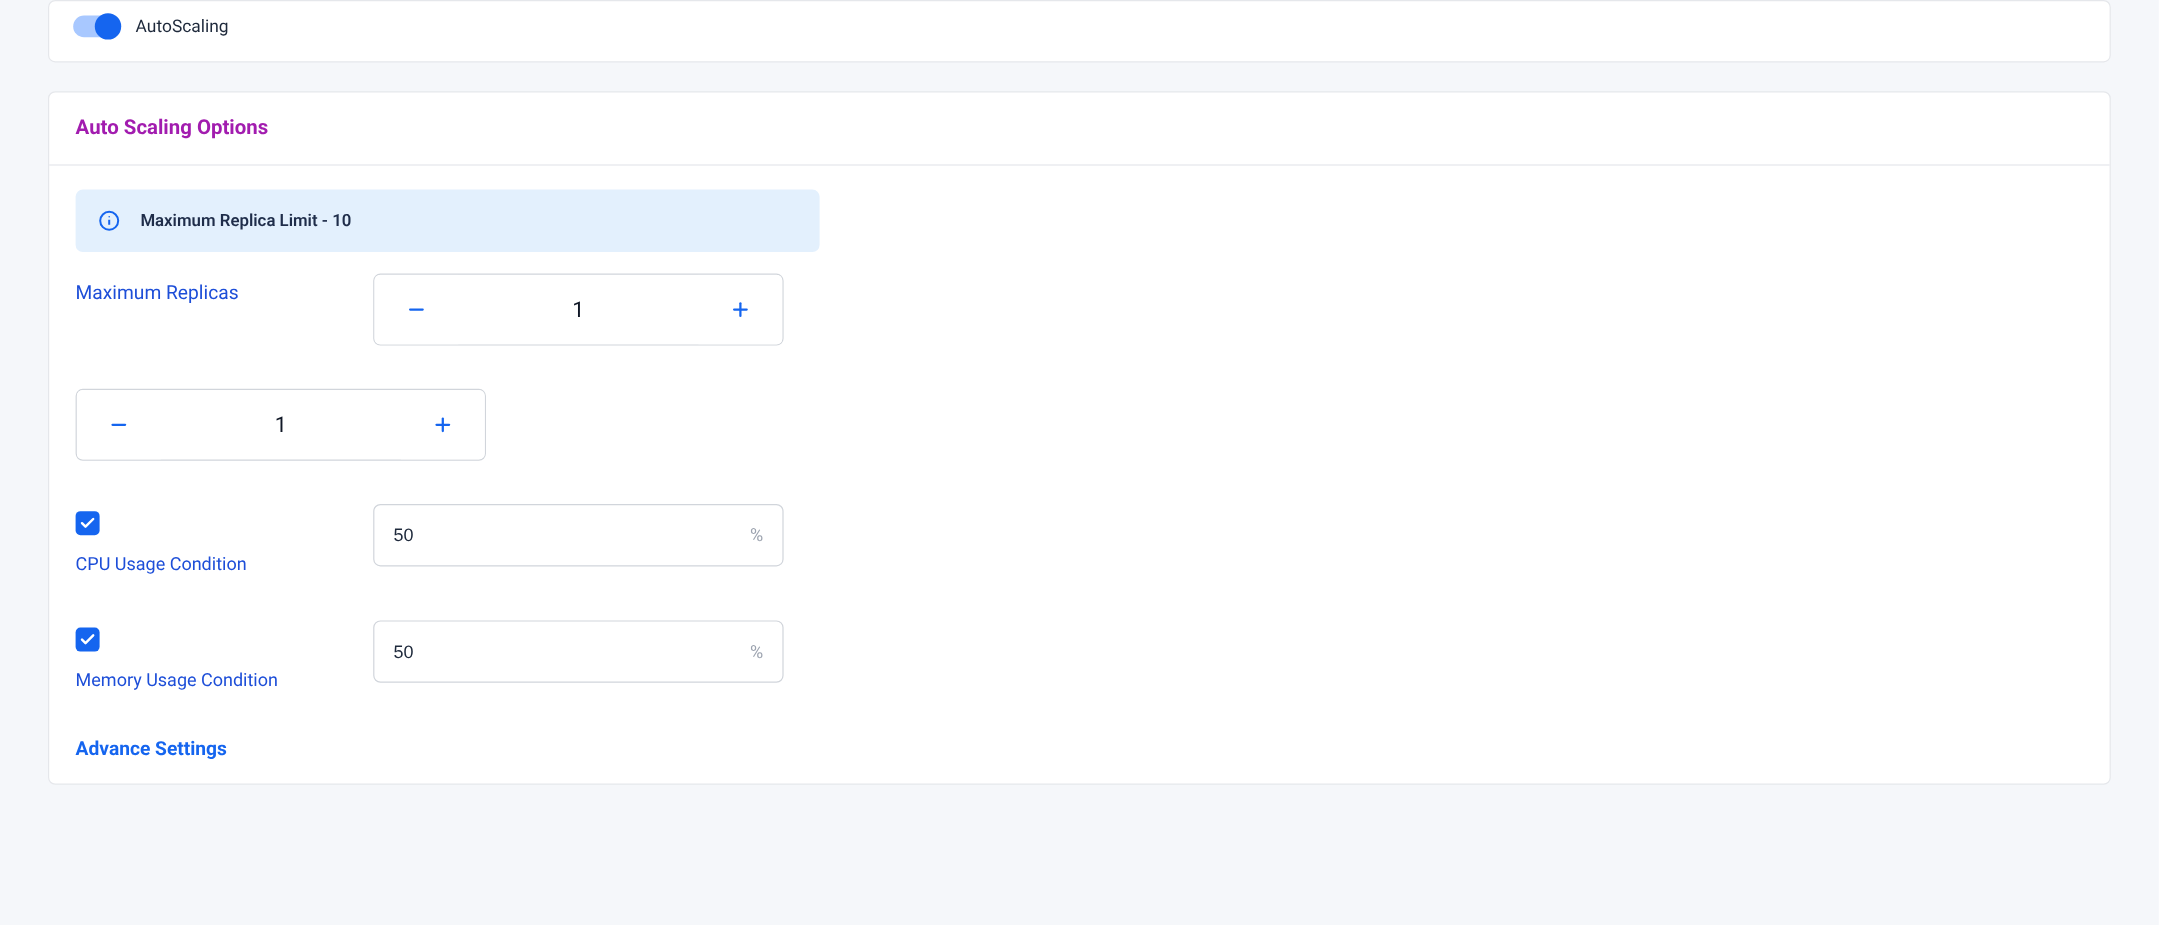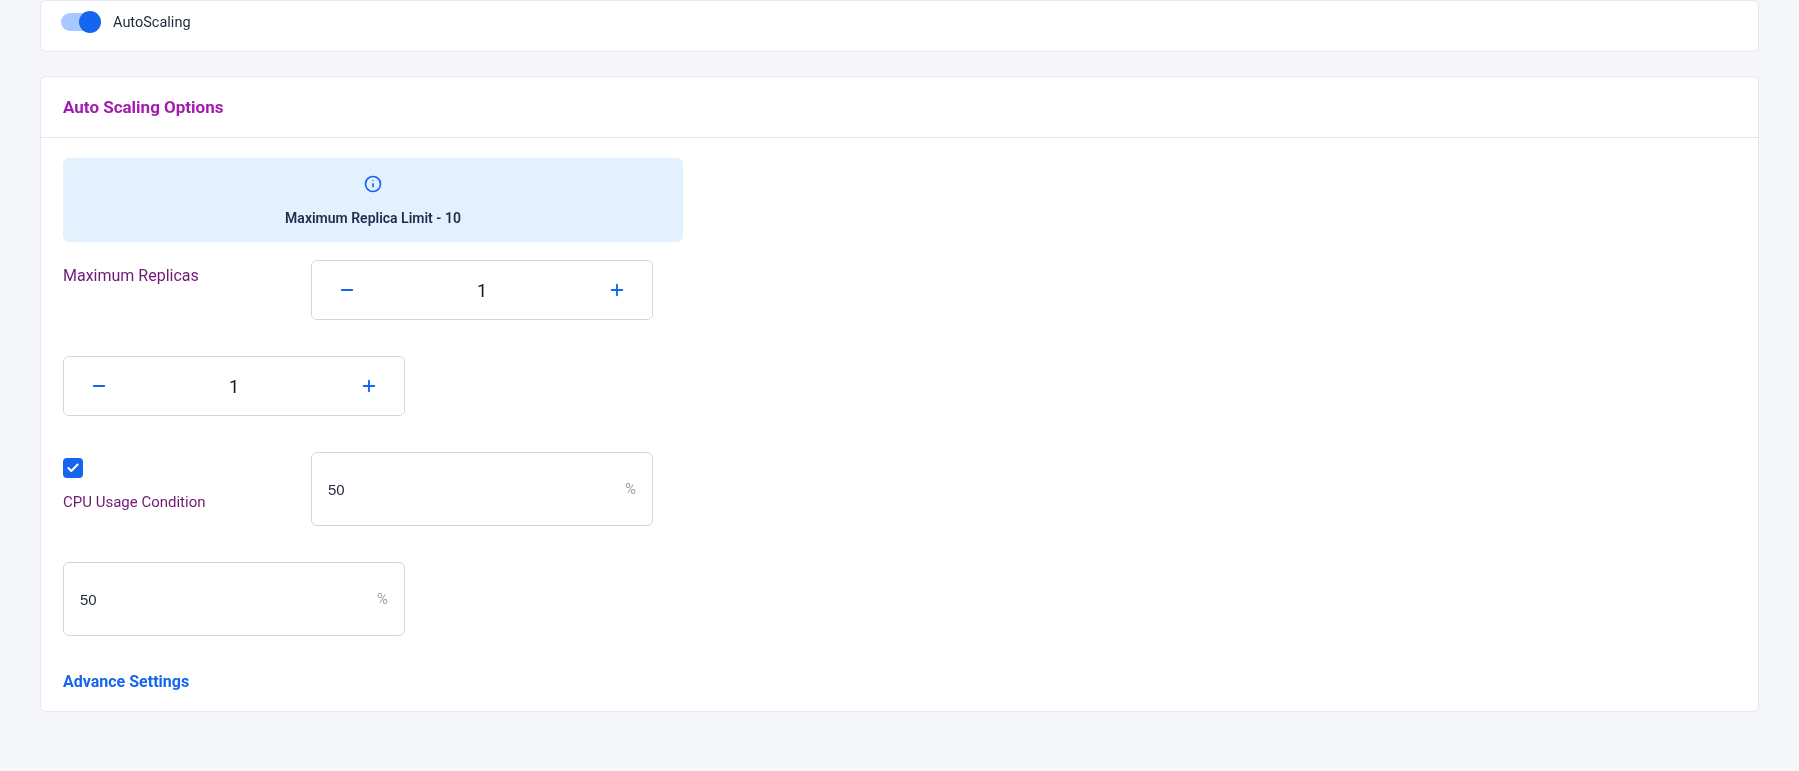--- a/index.html
+++ b/index.html
@@ -76,21 +76,20 @@
     .info-banner {
       background: #e3f0fd;
       border-radius: 6px;
       padding: 16px 18px;
       display: flex;
       align-items: center;
       gap: 16px;
       width: 620px;
       max-width: 100%;
       margin-bottom: 18px;
-      flex-direction: column;
     }
 
     .info-banner .banner-text {
       font-size: 14px;
       font-weight: 600;
       color: #1f2d4a;
     }
 
     .info-icon-svg {
       width: 20px;
@@ -111,21 +110,21 @@
     .form-label-col {
       width: 248px;
       display: flex;
       align-items: center;
       gap: 14px;
       padding-top: 6px;
     }
 
     .form-label {
       font-size: 16px;
-      color: #701a75;
+      color: #1d4ed8;
     }
 
     .checkbox-label-wrap {
       display: flex;
       align-items: flex-start;
       gap: 14px;
       flex-direction: column;
     }
 
     .checkbox-label-wrap .form-label {
@@ -173,21 +172,21 @@
       flex: 1;
       text-align: center;
       font-size: 18px;
       color: #111827;
     }
 
     .text-input-wrap {
       position: relative;
       border: 1px solid #d1d5db;
       border-radius: 6px;
-      height: 74px;
+      height: 52px;
       display: flex;
       align-items: center;
       padding: 0 16px;
     }
 
     .text-input {
       border: none;
       outline: none;
       font-size: 15px;
       color: #1e293b;
@@ -298,20 +297,28 @@
       <div class="form-control-col">
         <div class="text-input-wrap">
           <input class="text-input" type="text" value="50" style="">
           <span class="suffix">%</span>
         </div>
       </div>
     </div>
 
     
     <div class="form-row last">
+      <div class="form-label-col checkbox-label-wrap">
+        <div class="checkbox">
+          <svg width="14" height="14" viewBox="0 0 24 24" fill="none" stroke="#ffffff" stroke-width="3.5" stroke-linecap="round" stroke-linejoin="round">
+            <polyline points="20 6 9 17 4 12"></polyline>
+          </svg>
+        </div>
+        <span class="form-label">Memory Usage Condition</span>
+      </div>
       <div class="form-control-col">
         <div class="text-input-wrap">
           <input class="text-input" type="text" value="50" style="">
           <span class="suffix">%</span>
         </div>
       </div>
     </div>
 
     
     <a class="advance-link">Advance Settings</a>

